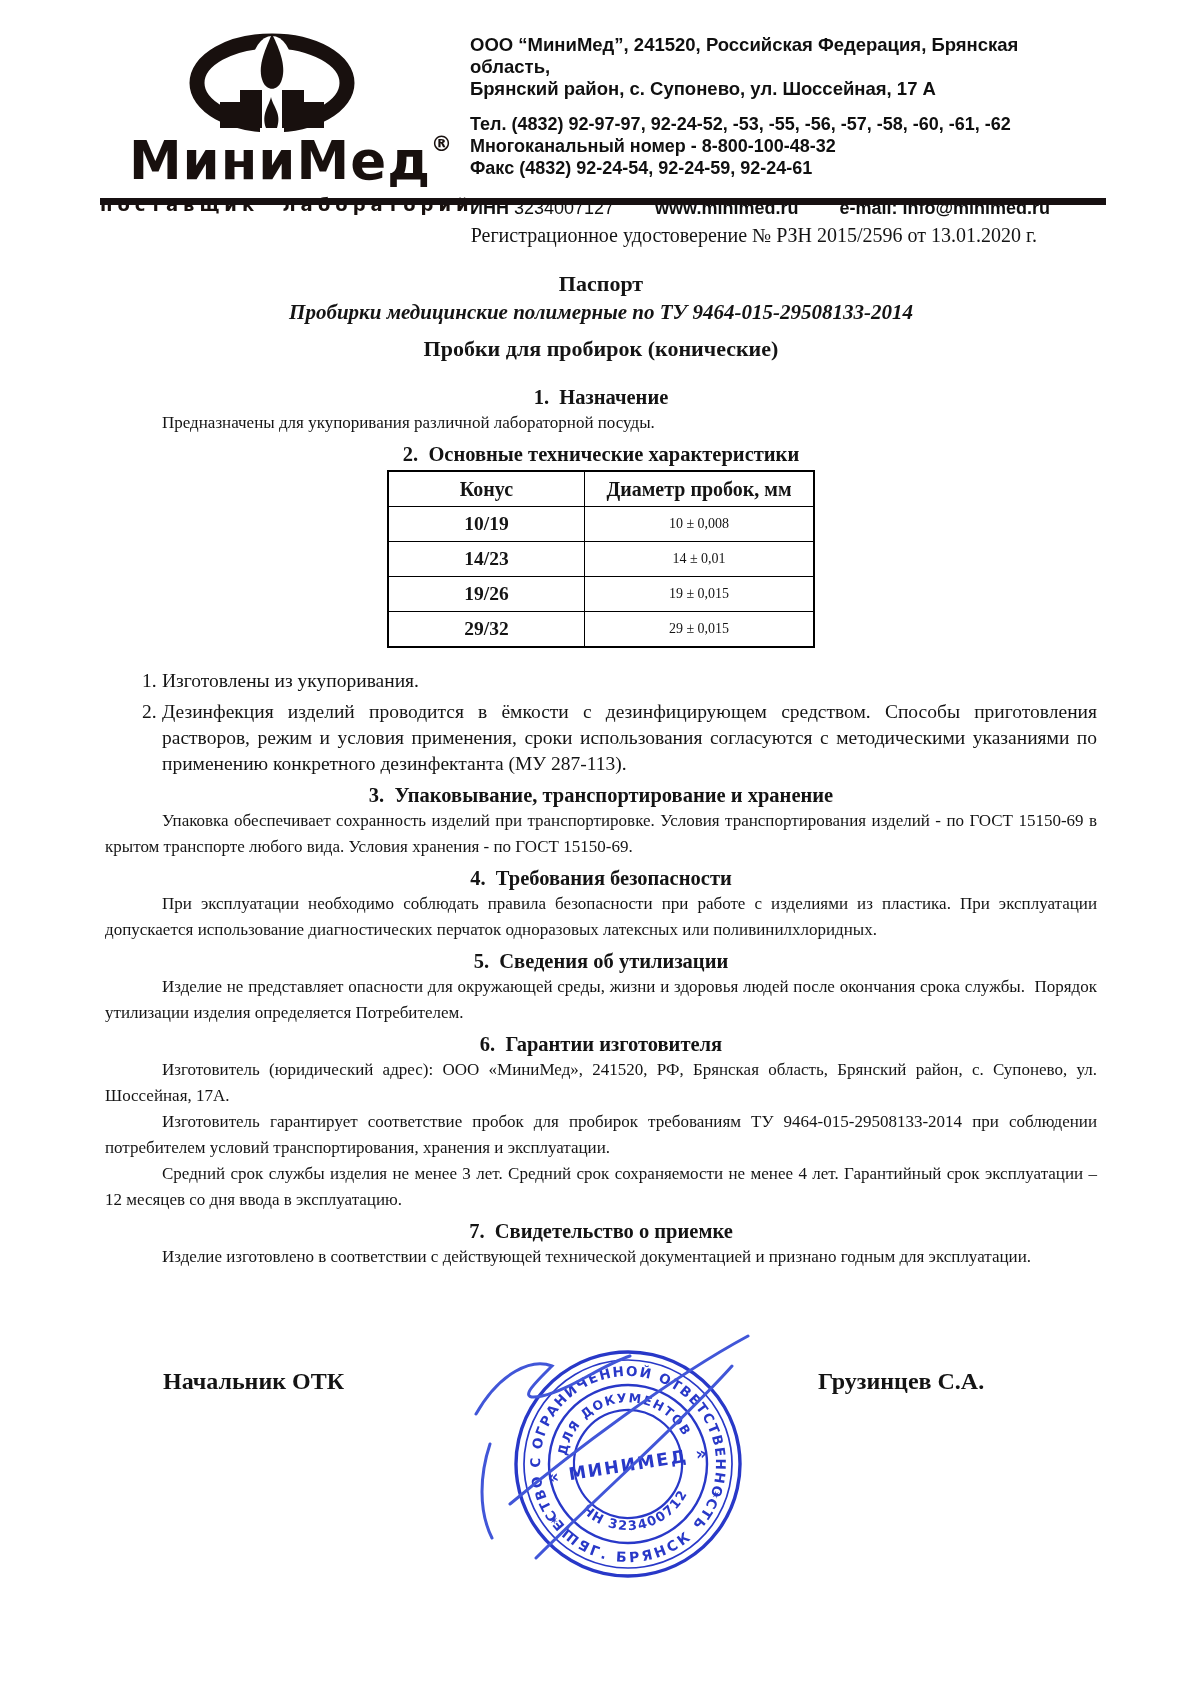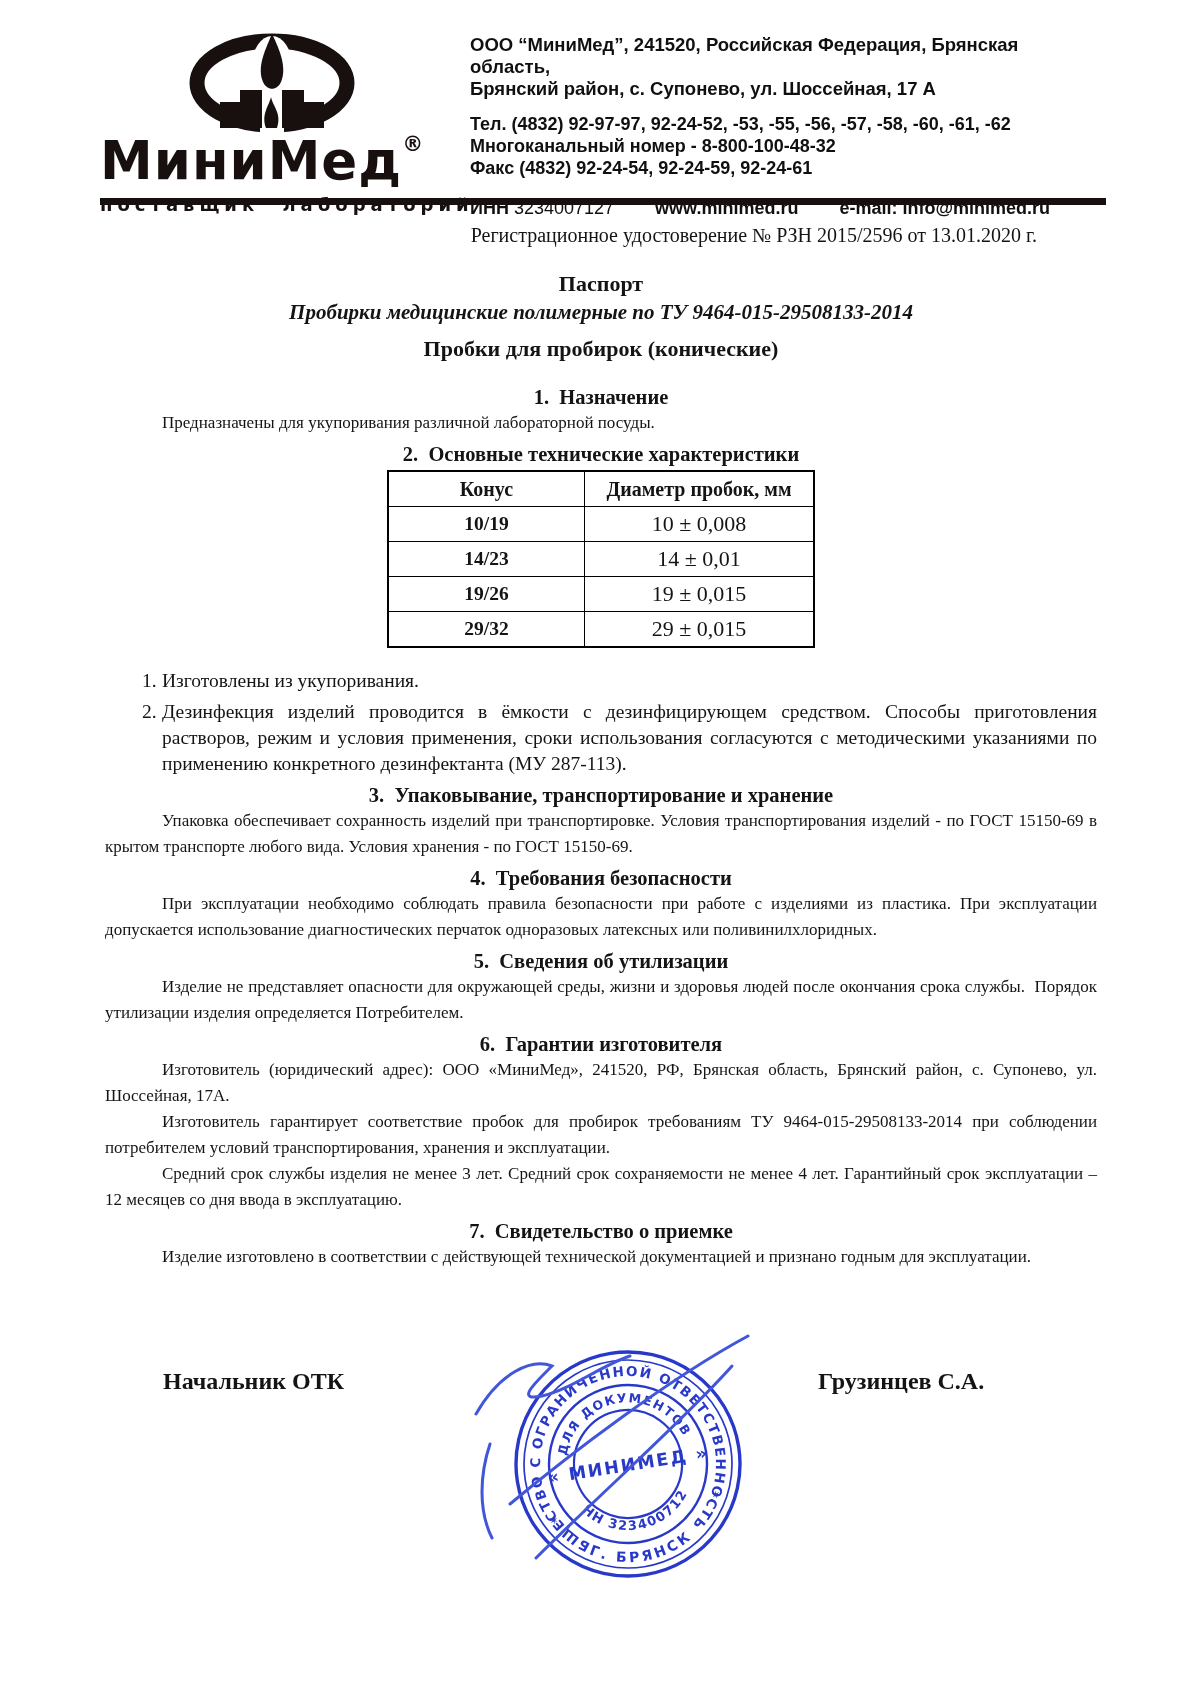--- a/index.html
+++ b/index.html
@@ -4,21 +4,21 @@
 <style>
   html,body { margin:0; padding:0; background:#9a9a9a; }
   .page {
     position:relative; width:1200px; height:1697px; margin:0 auto;
     background:#ffffff; overflow:hidden;
     font-family:"Liberation Serif", serif; color:#141414;
   }
   
   .logo-wrap { position:absolute; left:100px; top:22px; width:360px; }
   .logo-mark { display:block; }
-  .brand-row { position:absolute; left:0; top:110px; width:352px; text-align:left;
+  .brand-row { position:absolute; left:0; top:110px; width:352px; text-align:right;
                font-family:"DejaVu Sans", sans-serif; font-weight:bold; color:#18100e; }
   .brand-main { font-size:53px; letter-spacing:1px; line-height:58px; }
   .brand-reg  { font-size:21px; vertical-align:28px; }
   .brand-tagline { position:absolute; left:0; top:172px; width:352px; text-align:center;
                    font-family:"DejaVu Sans", sans-serif; font-weight:bold; font-size:18px;
                    letter-spacing:5px; word-spacing:12px; color:#18100e; white-space:nowrap; }
   .contact { position:absolute; left:470px; top:34px; width:580px;
              font-family:"Liberation Sans", sans-serif; font-weight:bold;
              font-size:18.5px; line-height:22px; color:#101010; }
   .contact .tel-block { margin-top:13px; font-size:18px; line-height:22px; }
@@ -33,21 +33,21 @@
   .product-title { margin-top:9px; text-align:center; font-weight:bold; font-size:22px; line-height:28px; }
   .sec-heading { margin-top:5px; text-align:center; font-weight:bold; font-size:20.5px; line-height:26px; }
   .sec-heading.first { margin-top:21px; }
   .para { margin:0; font-size:17px; line-height:26px; text-align:justify; text-indent:57px; }
   
   .spec-table { border-collapse:collapse; margin:3px auto 0; border:2.5px solid #000; }
   .spec-table th, .spec-table td { border:1.5px solid #000; text-align:center; vertical-align:middle; height:34px; padding:0 6px; }
   .spec-table th { font-size:20px; font-weight:bold;margin-top:34px; }
   .col-cone { width:183px; } .col-diam { width:216px; }
   .cell-cone { font-weight:bold; font-size:19.5px; }
-  .cell-diam { font-size:22px;margin-top:44px; }
+  .cell-diam { font-size:14px;margin-top:44px; }
   
   .num-item { position:relative; margin:0; padding-left:57px; font-size:19.5px; line-height:26px; text-align:justify; }
   .num-item .li-num { position:absolute; left:37px; top:0; }
   .num-item.item1 { margin-top:20px; }
   .num-item.item2 { margin-top:5px; }
   
   .signoff-position { position:absolute; left:163px; top:1368px; font-weight:bold; font-size:24px; }
   .signoff-name { position:absolute; left:818px; top:1368px; font-weight:bold; font-size:24px; }
   .stamp-wrap { position:absolute; left:443px; top:1312px; }
   .stamp-text { font-family:"DejaVu Sans", sans-serif; font-weight:bold; }

